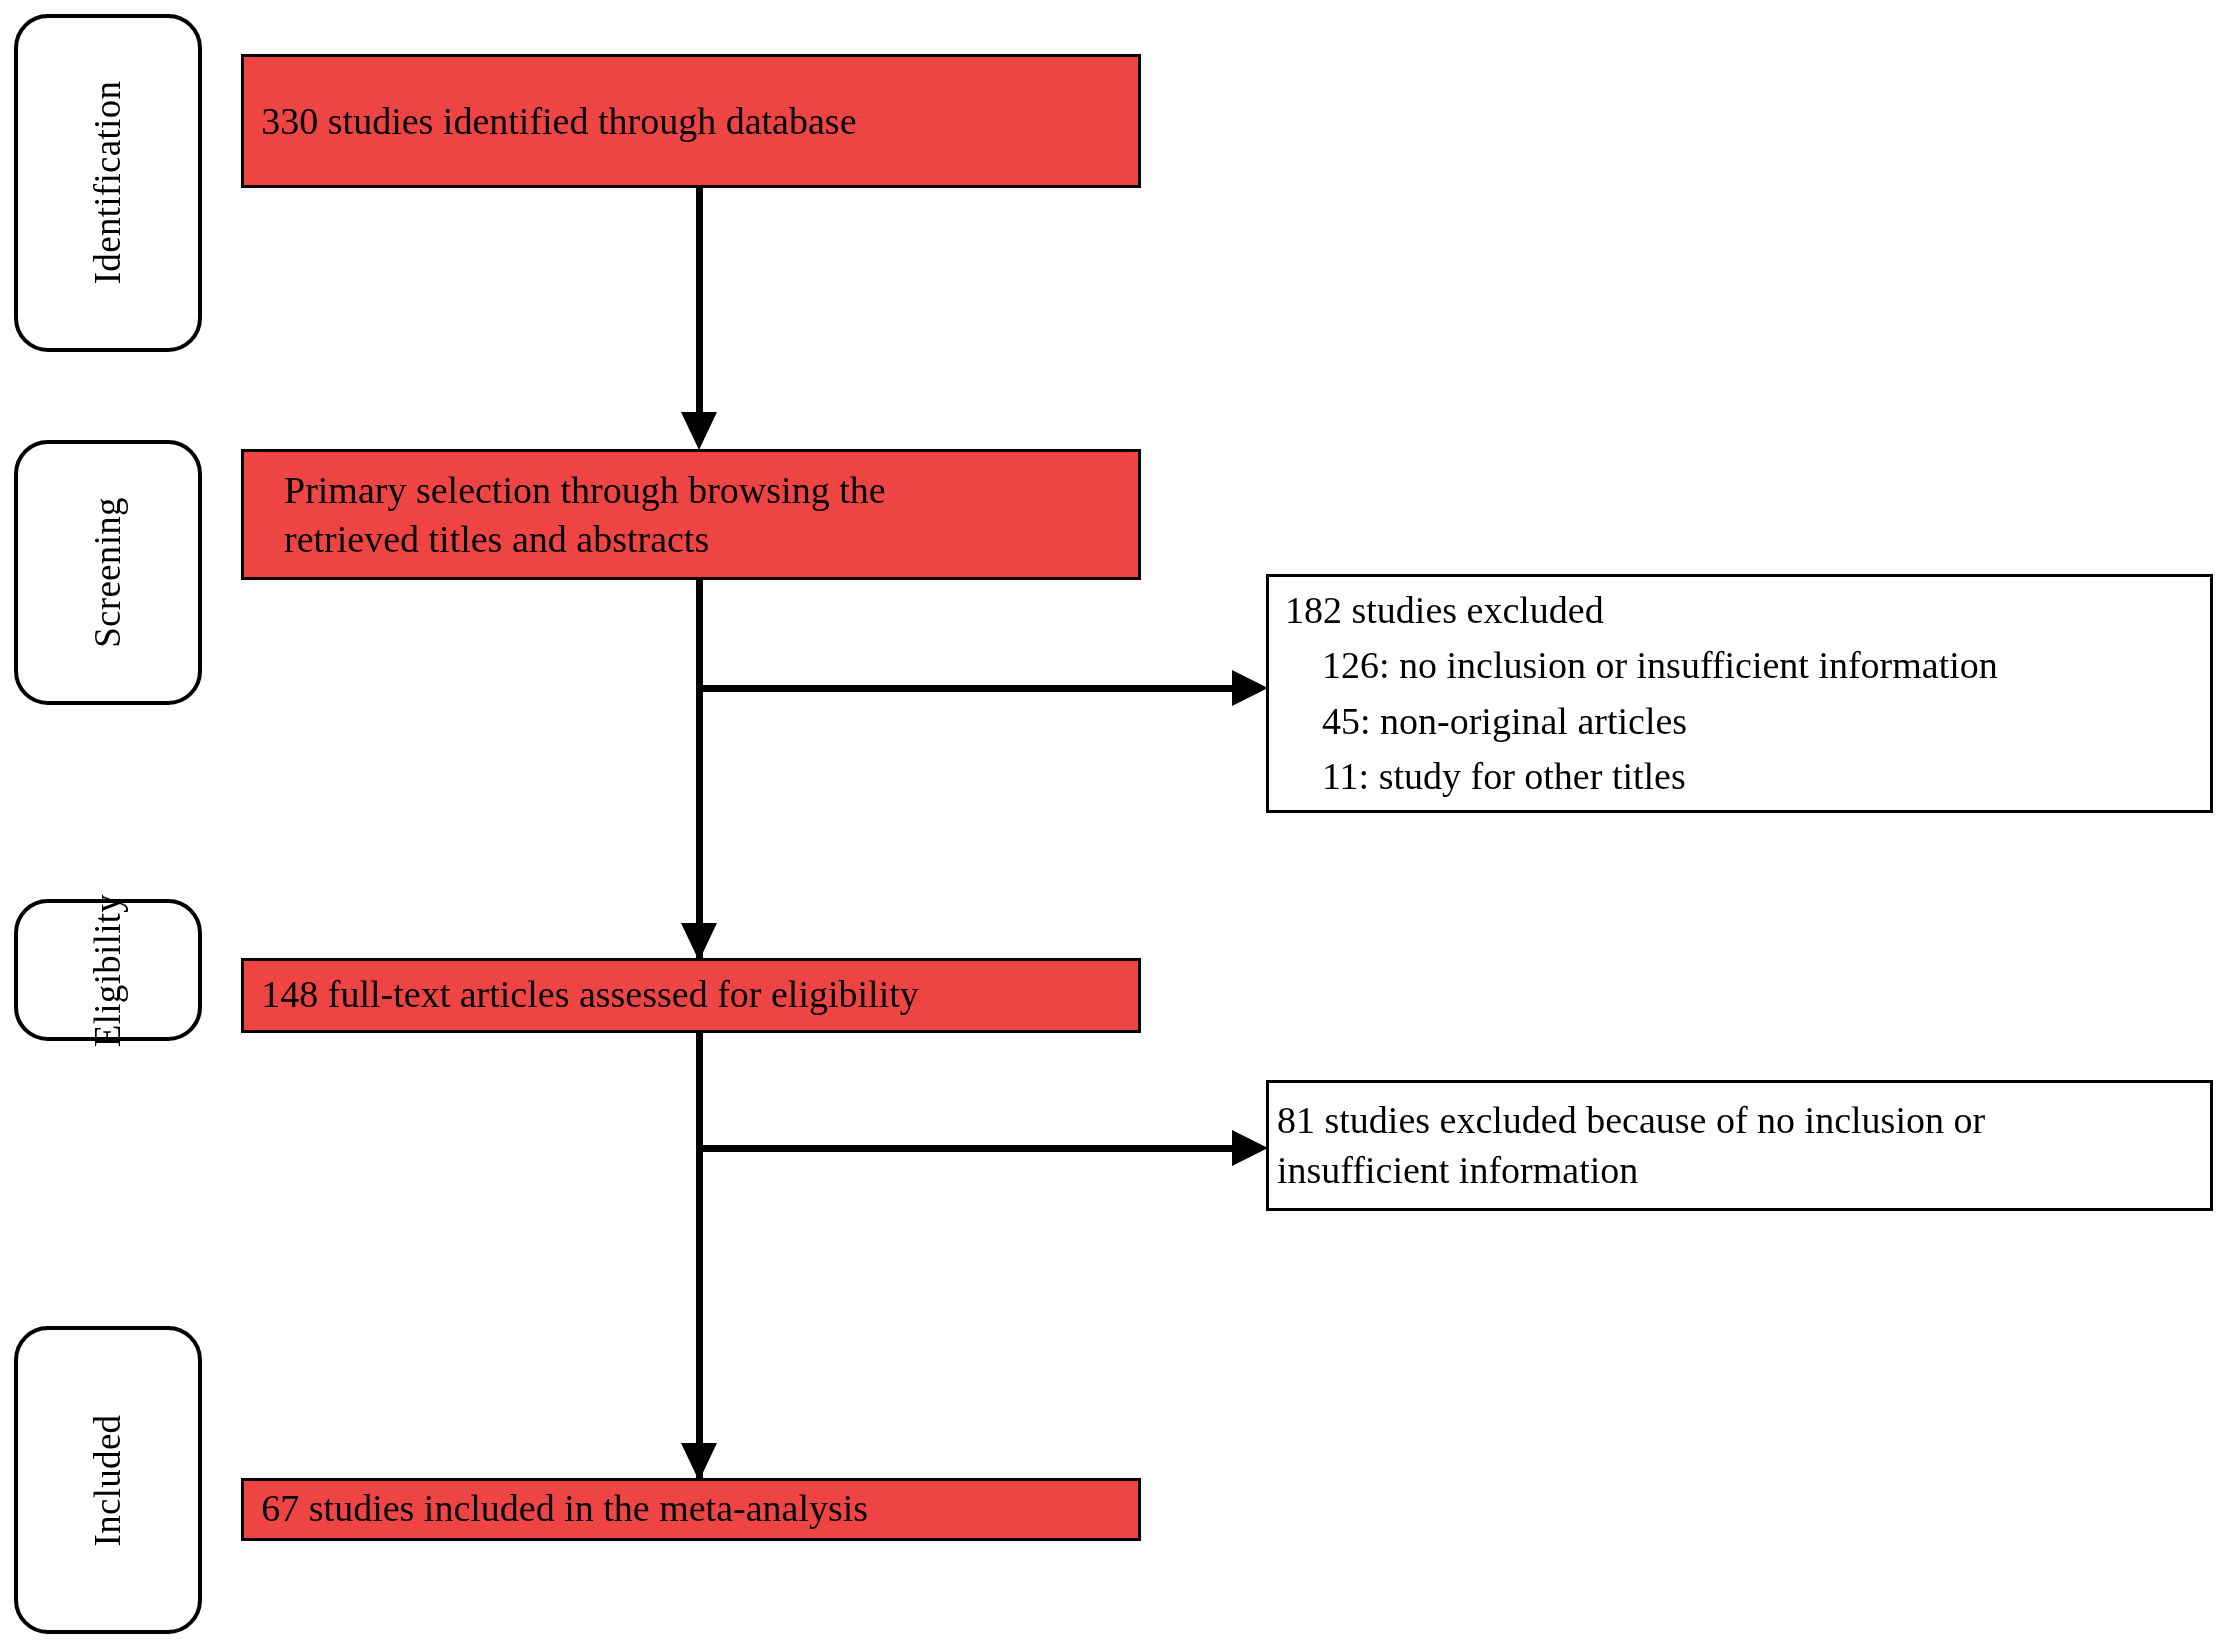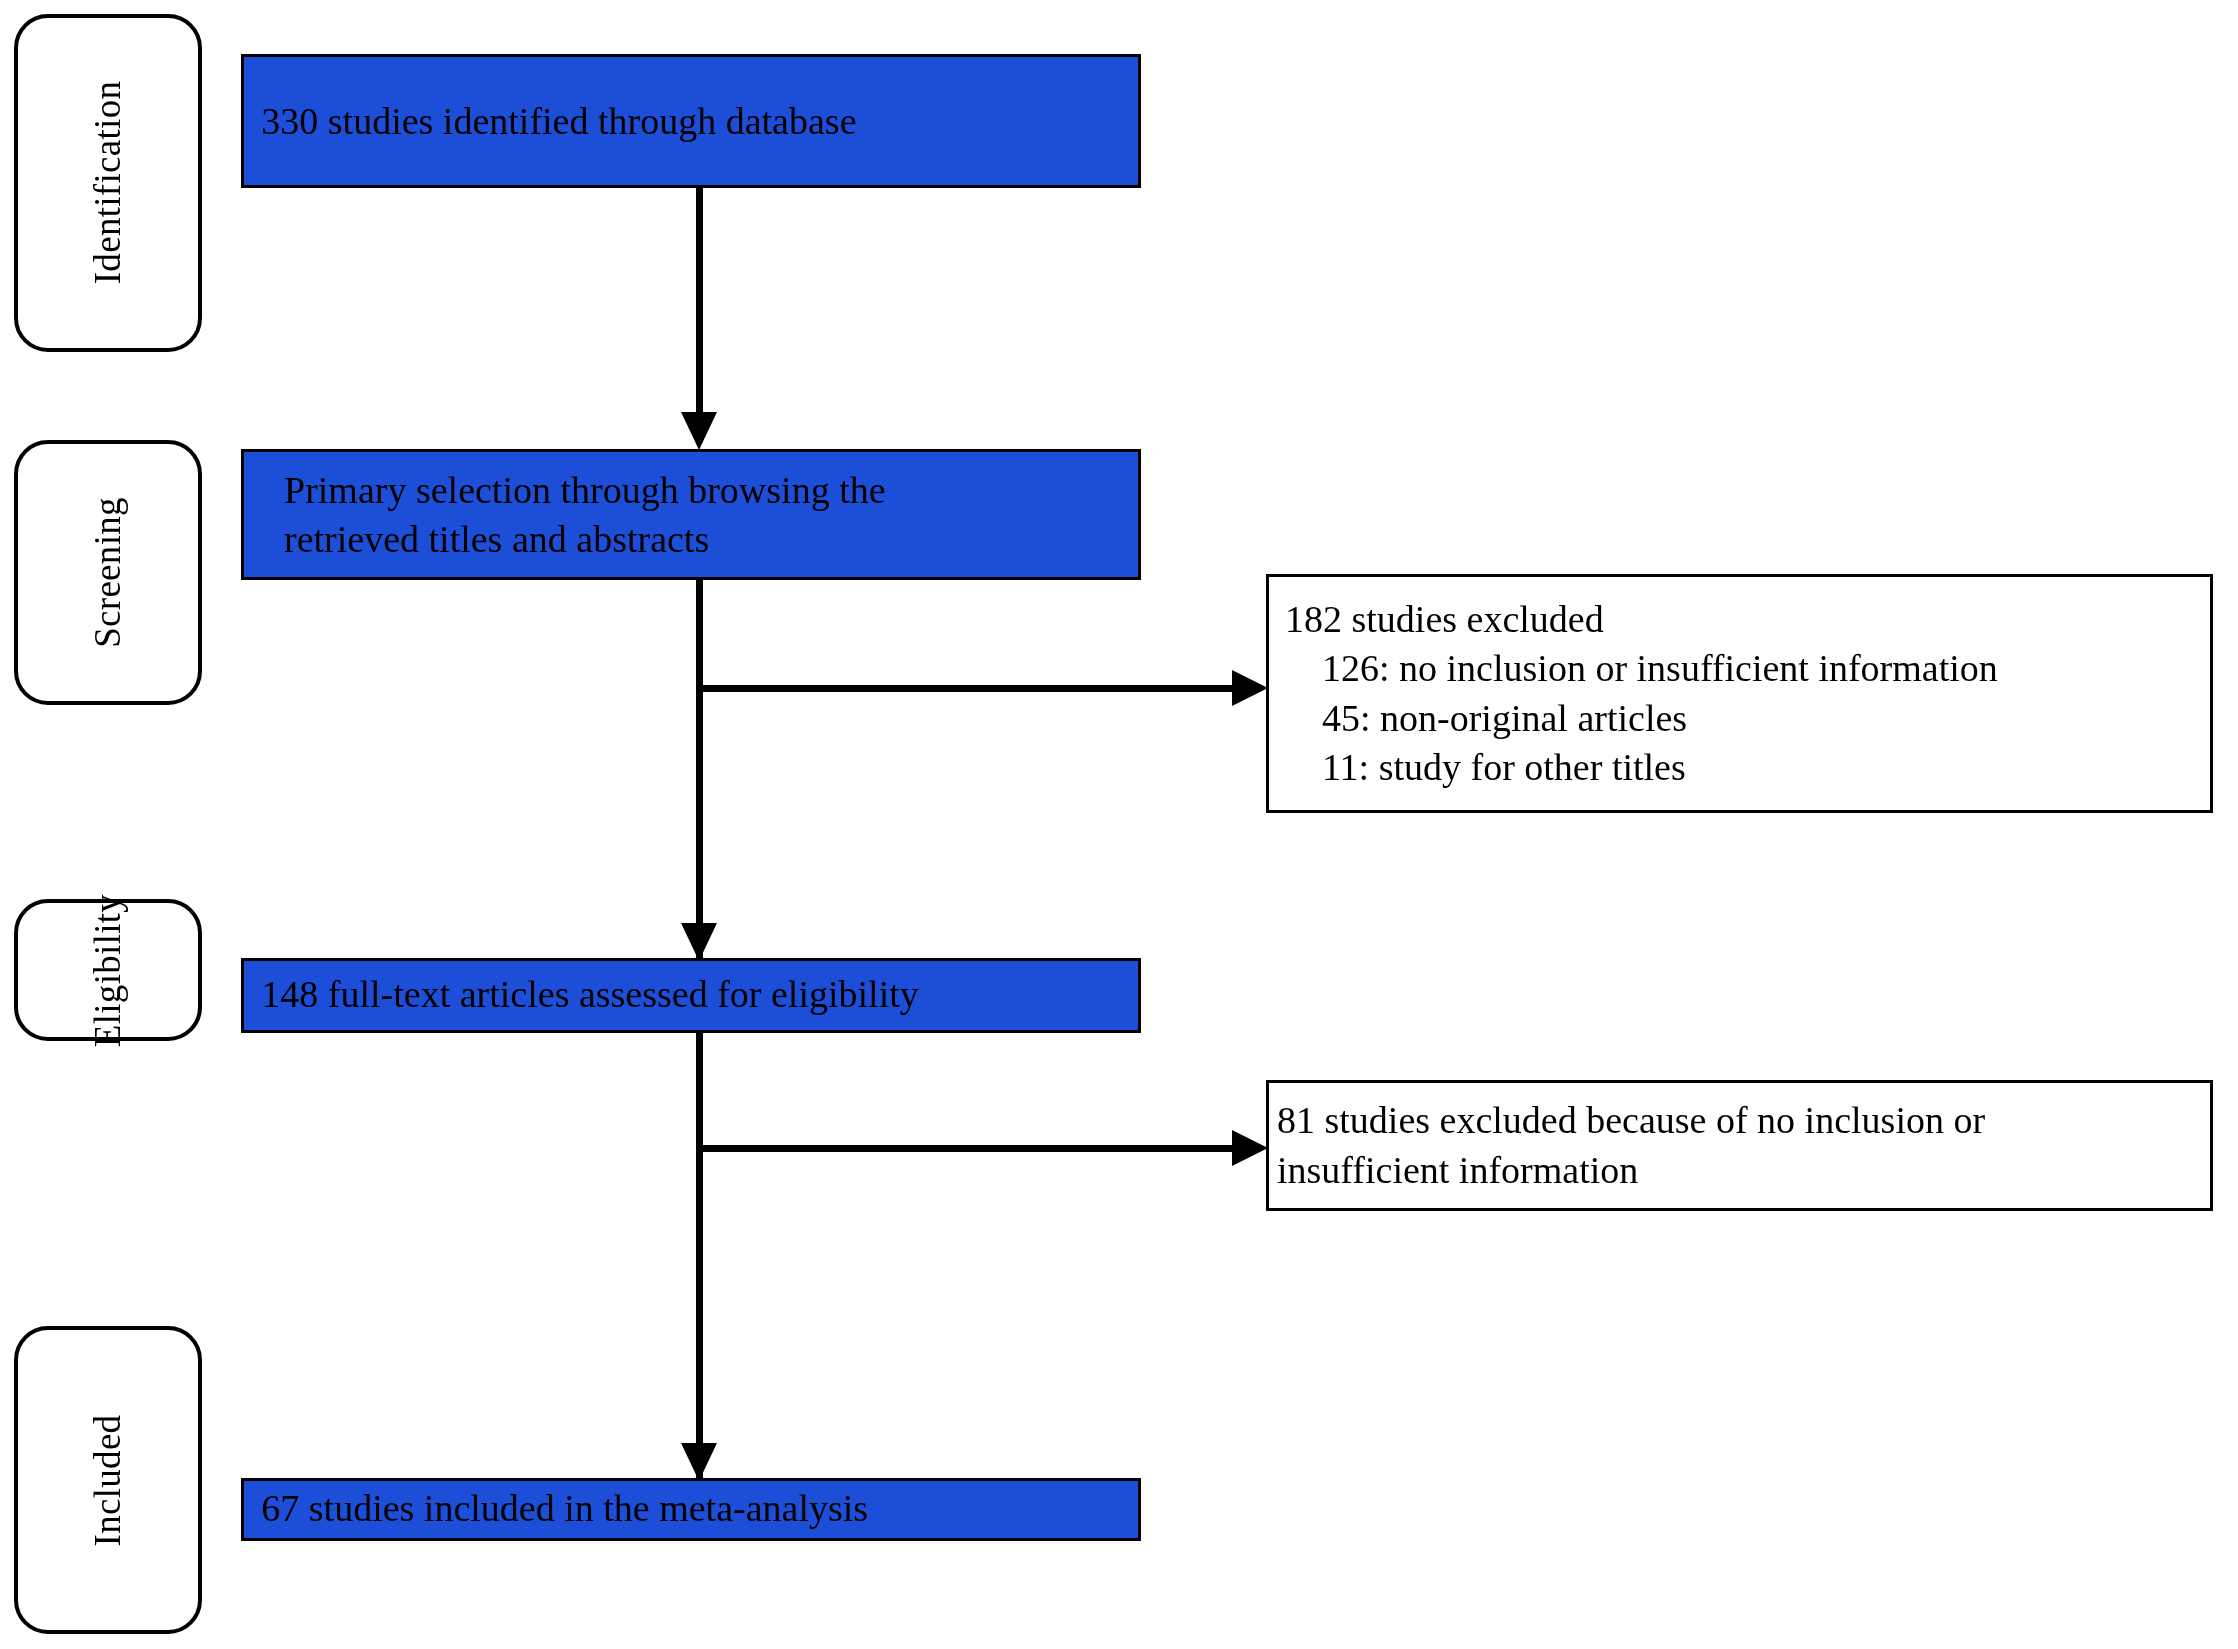--- a/index.html
+++ b/index.html
@@ -33,21 +33,21 @@
     font-size: 37px;
     line-height: 1;
     color: #000000;
     letter-spacing: 0.3px;
   }
   
   .flow-box {
     position: absolute;
     box-sizing: border-box;
     border: 3.7px solid #000000;
-    background: #1d4ed8;
+    background: #ef4444;
     color: #000000;
     font-size: 38px;
     line-height: 1.28;
     padding: 10px 15px 10px 17.3px;
     display: flex;
     flex-direction: column;
     justify-content: center;
   }
   .flow-box.tight { padding-top: 2px; padding-bottom: 3.7px; }
   .flow-box .line { white-space: nowrap; }
@@ -143,21 +143,21 @@
   </div>
 
   <div class="flow-box tight" style="left:241px; top:958px; width:900px; height:75px;">
     <span class="line">148 full-text articles assessed for eligibility</span>
   </div>
 
   <div class="flow-box tight" style="left:241px; top:1478px; width:900px; height:63px;">
     <span class="line">67 studies  included  in the meta-analysis</span>
   </div>
 
-  <div class="excl-box" style="left:1266px; top:574px; width:947px; height:239px;">
+  <div class="excl-box" style="left:1266px; top:574px; width:947px; height:239px;justify-content:space-between;">
     <span class="head">182 studies  excluded</span>
     <span class="sub">126: no inclusion  or insufficient  information</span>
     <span class="sub">45: non-original  articles</span>
     <span class="sub">11: study  for other titles</span>
   </div>
 
   <div class="excl-box" style="left:1266px; top:1080px; width:947px; height:131px;padding-left:8px;">
     <span class="head">81 studies excluded because of no inclusion or</span>
     <span class="head">insufficient  information</span>
   </div>

